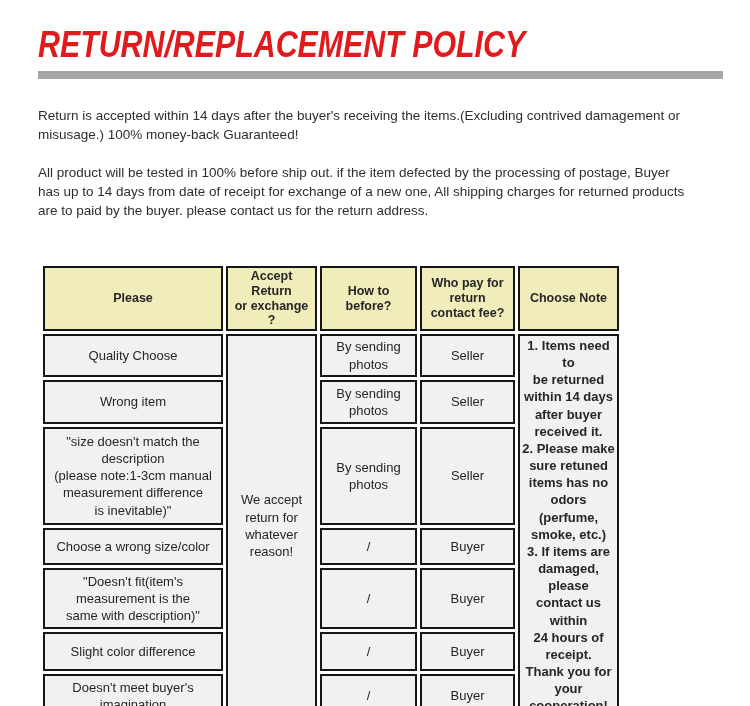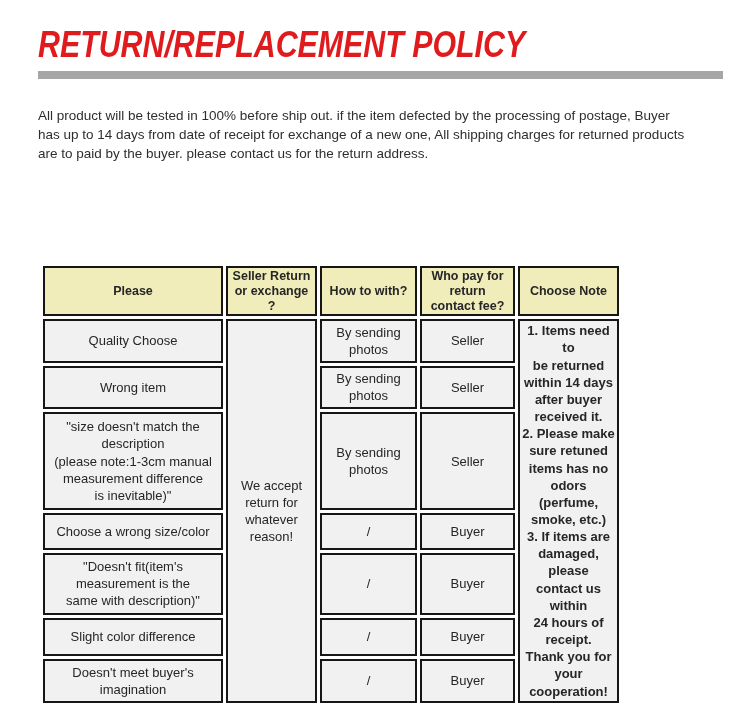--- a/index.html
+++ b/index.html
@@ -99,39 +99,41 @@
 </head>
 <body>
 
 <div class="page">
 
   <h1 class="title">RETURN/REPLACEMENT POLICY</h1>
 
   <div class="divider"></div>
 
   <div class="paragraphs">
+    <p class="para">Return is accepted within 14 days after the buyer's receiving the items.(Excluding contrived damagement or
+misusage.) 100% money-back Guaranteed!</p>
     <p class="para">All product will be tested in 100% before ship out. if the item defected by the processing of postage, Buyer
 has up to 14 days from date of receipt for exchange of a new one, All shipping charges for returned products
 are to paid by the buyer. please contact us for the return address.</p>
   </div>
 
   <table class="policy">
     <colgroup>
       <col class="col-cause">
       <col class="col-accept">
       <col class="col-prove">
       <col class="col-payer">
       <col class="col-note">
     </colgroup>
     <tbody>
       <tr class="h-header">
         <th>Please</th>
-        <th>Seller Return
+        <th>Accept Return
 or exchange ?</th>
-        <th>How to with?</th>
+        <th>How to before?</th>
         <th class="left-align">Who pay for return
 contact fee?</th>
         <th>Choose Note</th>
       </tr>
       <tr class="h-r1">
         <td>Quality Choose</td>
         <td class="accept-cell" rowspan="7">We accept
 return for
 whatever reason!</td>
         <td class="prove-cell">By sending

